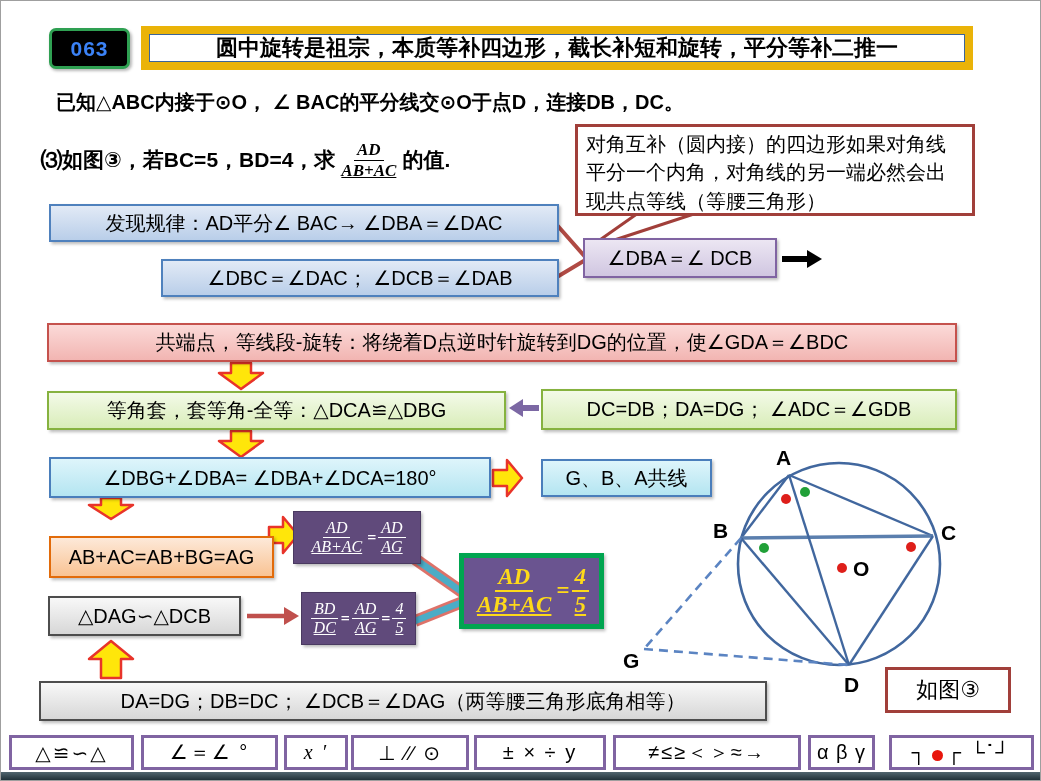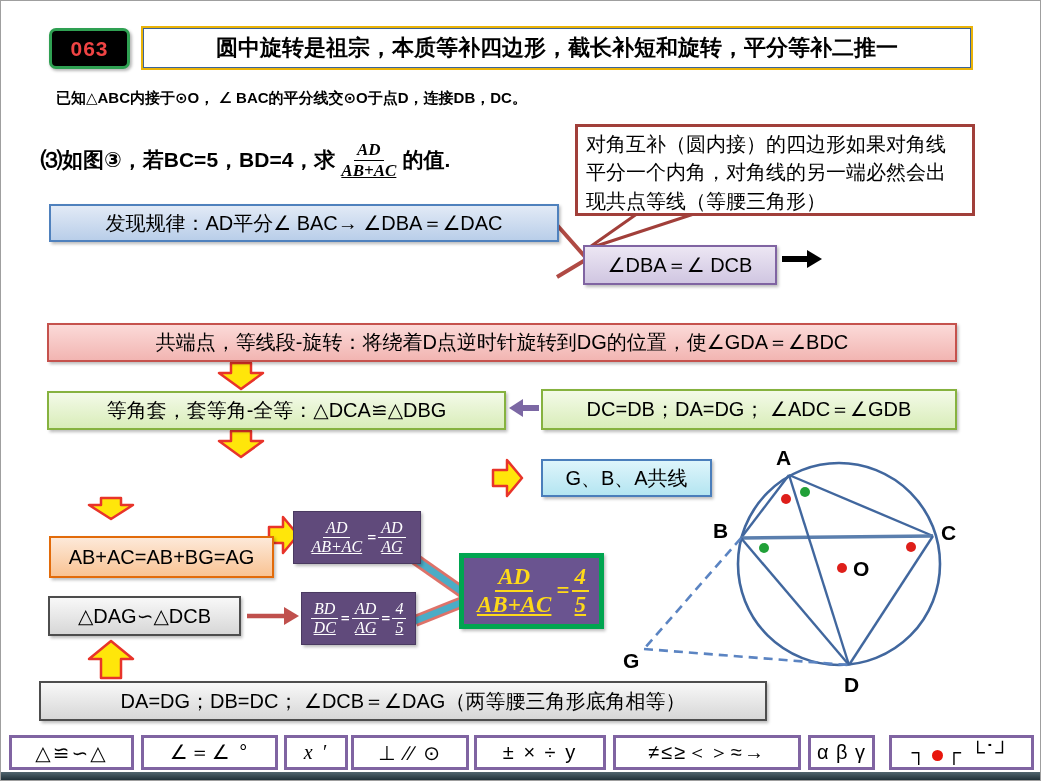--- a/index.html
+++ b/index.html
@@ -1,23 +1,23 @@
 <!DOCTYPE html>
 <html><head>
 <meta charset="utf-8">
 <style>
   html,body{margin:0;padding:0;background:#fff;}
   .page{position:relative;width:1041px;height:781px;background:#fff;border:1px solid #9f9f9f;
         box-sizing:border-box;overflow:hidden;font-family:"Liberation Sans","DejaVu Sans",sans-serif;color:#000;}
   svg.overlay{position:absolute;left:0;top:0;z-index:1;}
   .box{position:absolute;box-sizing:border-box;z-index:2;display:flex;align-items:center;justify-content:center;
        white-space:nowrap;box-shadow:1.5px 2px 3px rgba(0,0,0,.28);font-size:20px;}
-  .badge{background:#000;border:3px solid #2fa052;border-radius:7px;color:#ef4444;
+  .badge{background:#000;border:3px solid #2fa052;border-radius:7px;color:#3b82f6;
          font-size:21px;font-weight:bold;letter-spacing:1px;}
-  .titlebox{background:#fff;border:2px solid #eab308;box-shadow:inset 0 0 0 1px #3c6499;
+  .titlebox{background:#fff;border:8px solid #eab308;box-shadow:inset 0 0 0 1px #3c6499;
             font-size:22px;font-weight:600;}
   .plain{position:absolute;z-index:2;white-space:nowrap;}
   .notebox{background:#fff;border:3px solid #a13f3a;font-size:20px;line-height:1.42;
            padding:3px 8px;text-align:left;white-space:normal;display:block;box-shadow:none;}
   .blue{background:linear-gradient(#e2eaf6,#b9cee9);border:2px solid #4f81bd;}
   .lav{background:linear-gradient(#ece6f3,#d0c6e1);border:2px solid #8064a2;}
   .pink{background:linear-gradient(#fbdad8,#f2b5b2);border:2px solid #c5524d;}
   .green{background:linear-gradient(#f3fae8,#d9edb9);border:2px solid #86b23f;}
   .cyan{background:linear-gradient(#def5fb,#b4e5f1);border:2px solid #4a7ebb;}
   .orange{background:linear-gradient(#fde9d9,#f9c393);border:2px solid #e26b0a;}
@@ -96,49 +96,55 @@
     </g>
   </svg>
 
   <div class="box badge" style="left:48px;top:27px;width:81px;height:41px;">
     <span>063</span>
   </div>
   <div class="box titlebox" style="left:140px;top:25px;width:832px;height:44px;">
     <span>圆中旋转是祖宗，本质等补四边形，截长补短和旋转，平分等补二推一</span>
   </div>
 
-  <div class="plain" style="left:55px;top:88px;font-size:15px;font-weight:600;">已知△ABC内接于⊙O， ∠ BAC的平分线交⊙O于点D，连接DB，DC。</div>
+  <div class="plain" style="left:55px;top:88px;font-size:20px;font-weight:600;">已知△ABC内接于⊙O， ∠ BAC的平分线交⊙O于点D，连接DB，DC。</div>
 
   <div class="plain qline" style="left:40px;top:132px;height:54px;font-weight:600;">
     <span>⑶如图③，若BC=5，BD=4，求</span>
     <span class="frac qfrac" style="color:#000;">
       <span class="num">AD</span>
       <span class="den">AB+AC</span>
     </span>
     <span>的值.</span>
   </div>
 
   <div class="box notebox" style="left:574px;top:123px;width:400px;height:92px;z-index:2;">
     <span>对角互补（圆内接）的四边形如果对角线平分一个内角，对角线的另一端必然会出现共点等线（等腰三角形）</span>
   </div>
 
   <div class="box blue" style="left:48px;top:203px;width:510px;height:38px;">
     <span>发现规律：AD平分∠ BAC→ ∠DBA＝∠DAC</span>
   </div>
-  <div class="box lav" style="left:582px;top:244px;width:194px;height:40px;">
+  <div class="box blue" style="left:160px;top:258px;width:398px;height:38px;">
+    <span>∠DBC＝∠DAC；  ∠DCB＝∠DAB</span>
+  </div>
+  <div class="box lav" style="left:582px;top:237px;width:194px;height:40px;">
     <span>∠DBA＝∠ DCB</span>
   </div>
   <div class="box green" style="left:46px;top:390px;width:459px;height:39px;">
     <span>等角套，套等角-全等：△DCA≌△DBG</span>
   </div>
   <div class="box pink" style="left:46px;top:322px;width:910px;height:39px;">
     <span>共端点，等线段-旋转：将绕着D点逆时针旋转到DG的位置，使∠GDA＝∠BDC</span>
   </div>
   <div class="box green" style="left:540px;top:388px;width:416px;height:41px;">
     <span>DC=DB；DA=DG；  ∠ADC＝∠GDB</span>
+  </div>
+  <div class="box cyan" style="left:48px;top:456px;width:442px;height:41px;">
+    <span>∠DBG+∠DBA= ∠DBA+∠DCA=180°</span>
   </div>
   <div class="box cyan" style="left:524px;top:458px;width:171px;height:38px;margin-left:16px;">
     <span>G、B、A共线</span>
   </div>
   <div class="box orange sumline" style="left:48px;top:535px;width:225px;height:42px;">
     <span>AB+AC=AB+BG=AG</span>
   </div>
 
   <div class="box pfill serif-it" style="left:292px;top:510px;width:128px;height:53px;font-size:16px;">
     <span class="frac">
@@ -189,20 +195,23 @@
     <span>DA=DG；DB=DC；  ∠DCB＝∠DAG（两等腰三角形底角相等）</span>
   </div>
 
   <div class="dlabel" style="left:775px;top:445px;">A</div>
   <div class="dlabel" style="left:712px;top:518px;">B</div>
   <div class="dlabel" style="left:940px;top:520px;">C</div>
   <div class="dlabel" style="left:843px;top:672px;">D</div>
   <div class="dlabel" style="left:622px;top:648px;">G</div>
   <div class="dlabel" style="left:852px;top:556px;">O</div>
 
+  <div class="box caption" style="left:884px;top:666px;width:126px;height:46px;">
+    <span>如图③</span>
+  </div>
 
   <div class="tcell" style="left:8px;width:125px;">
     <span>△≌∽△</span>
   </div>
   <div class="tcell" style="left:140px;width:137px;">
     <span>∠＝∠ °</span>
   </div>
   <div class="tcell serif-it" style="left:283px;width:64px;">
     <span>x ′</span>
   </div>

